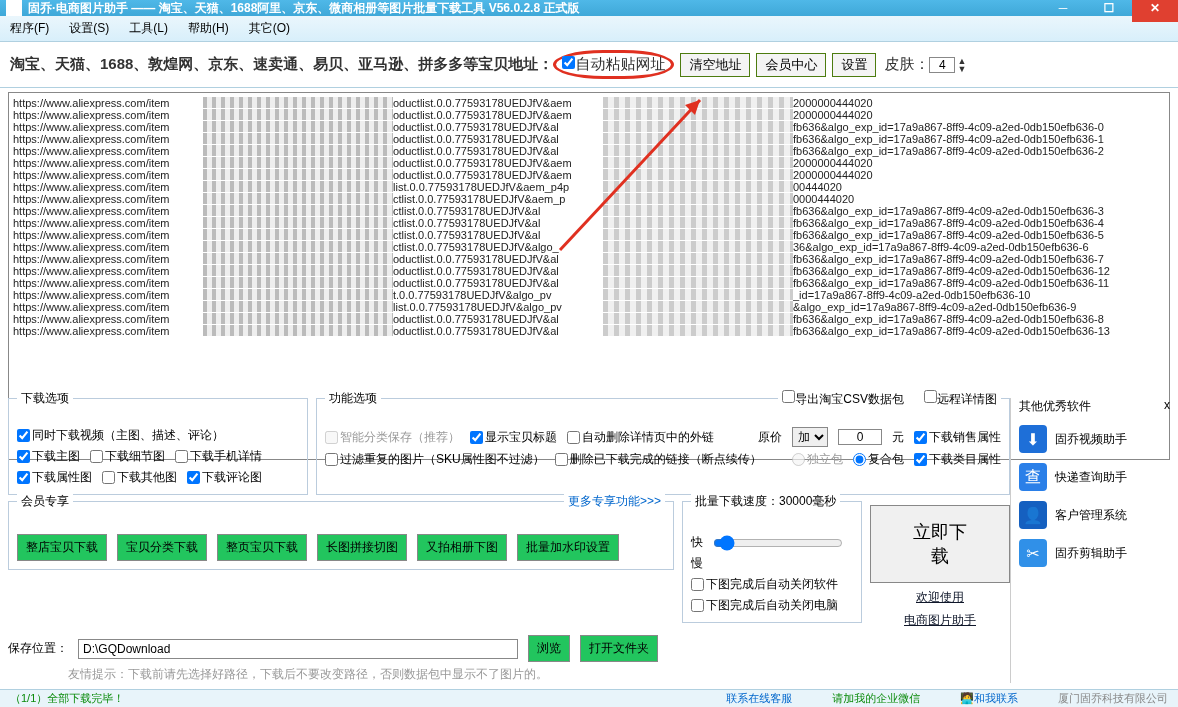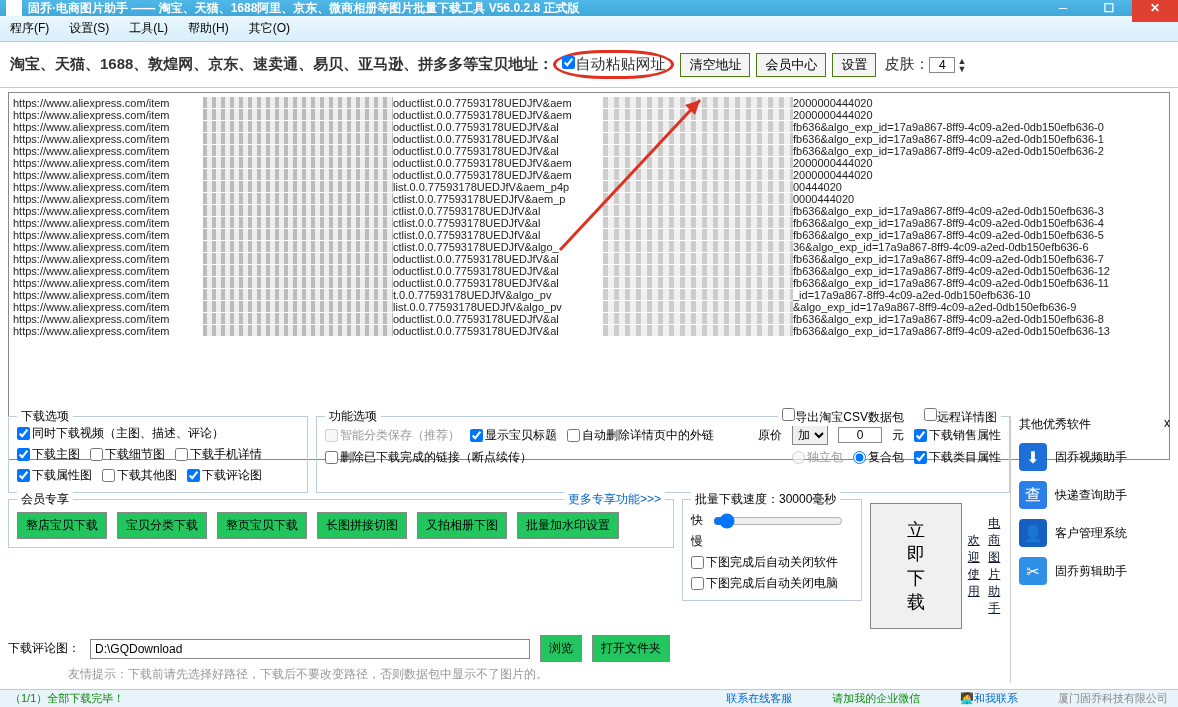--- a/index.html
+++ b/index.html
@@ -27,21 +27,21 @@
 .urlbox .c2 { width:210px; overflow:hidden; }
 .urlbox .blur2 { width:190px; background:repeating-linear-gradient(90deg,#ccc,#ccc 5px,#f0f0f0 5px,#f0f0f0 11px); height:11px; }
 .urlbox .c3 { flex:1; overflow:hidden; }
 
 .arrow{position:absolute;left:530px;top:90px;pointer-events:none}
 
 .bottom { position:absolute; bottom:18px; left:0; right:0; padding:6px 8px; display:flex; font-size:12px; }
 .leftpanel { flex:1; }
 .rightpanel { width:160px; border-left:1px solid #ccc; padding-left:8px; }
 
-.groupbox { border:1px solid #bcd; margin-bottom:6px; padding:4px 8px 8px 8px; position:relative; }
+.groupbox { border:1px solid #bcd; margin-bottom:6px; padding:24px 8px 8px 8px; position:relative; }
 .groupbox .title { position:absolute; top:-9px; left:8px; background:#fff; padding:0 4px; font-size:12px; }
 .row { display:flex; align-items:center; flex-wrap:wrap; gap:4px 10px; margin-top:4px; }
 .row label { display:flex; align-items:center; gap:2px; white-space:nowrap; }
 input[type=checkbox],input[type=radio]{ margin:0; }
 .gray { color:#999; }
 .btn2 { border:1px solid #888; background:#22c55e; padding:4px 8px; font-size:12px; }
 .bigbtn { border:1px solid #888; background:#f0f0f0; padding:14px 34px; font-size:18px; }
 .select { border:1px solid #888; font-size:12px; padding:1px; }
 .numin { width:44px; border:1px solid #888; text-align:center; font-size:12px; }
 .pathin { border:1px solid #888; width:440px; font-size:12px; padding:2px 4px; }
@@ -51,21 +51,21 @@
 
 .softitem { display:flex; align-items:center; gap:8px; margin:10px 0; }
 .softicon { width:28px; height:28px; border-radius:4px; display:flex; align-items:center; justify-content:center; font-size:16px; color:#fff; }
 
 .status { position:absolute; bottom:0; left:0; right:0; height:18px; background:#e8f4fa; border-top:1px solid #b0d0e0; font-size:11px; display:flex; align-items:center; padding:0 10px; gap:40px; }
 .status .green{color:#0a8a0a}
 .status .blue{color:#0066cc}
 .status .gray2{color:#888}
 
 .flexrow{display:flex;gap:8px}
-.col{display:flex;gap:6px}
+.col{display:flex;flex-direction:column;gap:6px}
 </style>
 </head>
 <body>
 
 <div class="titlebar">
   <span class="icon"></span>
   <span>固乔·电商图片助手 —— 淘宝、天猫、1688阿里、京东、微商相册等图片批量下载工具 V56.0.2.8 正式版</span>
   <span class="spacer"></span>
   <div class="winbtn">─</div>
   <div class="winbtn">☐</div>
@@ -166,20 +166,24 @@
       <input class="numin" value="0" style="">
       <span>元</span>
       <label>
               <input type="checkbox" checked="" style="">
               <span>下载销售属性</span>
             </label>
     </div>
     <div class="row">
       <label>
               <input type="checkbox" style="">
+              <span>过滤重复的图片（SKU属性图不过滤）</span>
+            </label>
+      <label>
+              <input type="checkbox" style="">
               <span>删除已下载完成的链接（断点续传）</span>
             </label>
       <span style="flex:1"></span>
       <label class="gray">
               <input type="radio" disabled="" style="">
               <span>独立包</span>
             </label>
       <label>
               <input type="radio" checked="" style="">
               <span>复合包</span>
@@ -228,21 +232,21 @@
    </div>
 
    <div class="col" style="width:140px;align-items:center;padding-top:4px">
      <button class="bigbtn">立即下载</button>
      <span class="red">欢迎使用</span>
      <span class="red">电商图片助手</span>
    </div>
   </div>
 
   <div class="row" style="margin-top:6px">
-    <span>下载评论图：</span>
+    <span>保存位置：</span>
     <input class="pathin" value="D:\GQDownload" style="">
     <button class="btn2">浏览</button>
     <button class="btn2">打开文件夹</button>
   </div>
   <div class="gray" style="margin-top:4px;margin-left:60px">友情提示：下载前请先选择好路径，下载后不要改变路径，否则数据包中显示不了图片的。</div>
  </div>
 
  <div class="rightpanel">
    <div style="display:flex;justify-content:space-between">
         <span>其他优秀软件</span>

